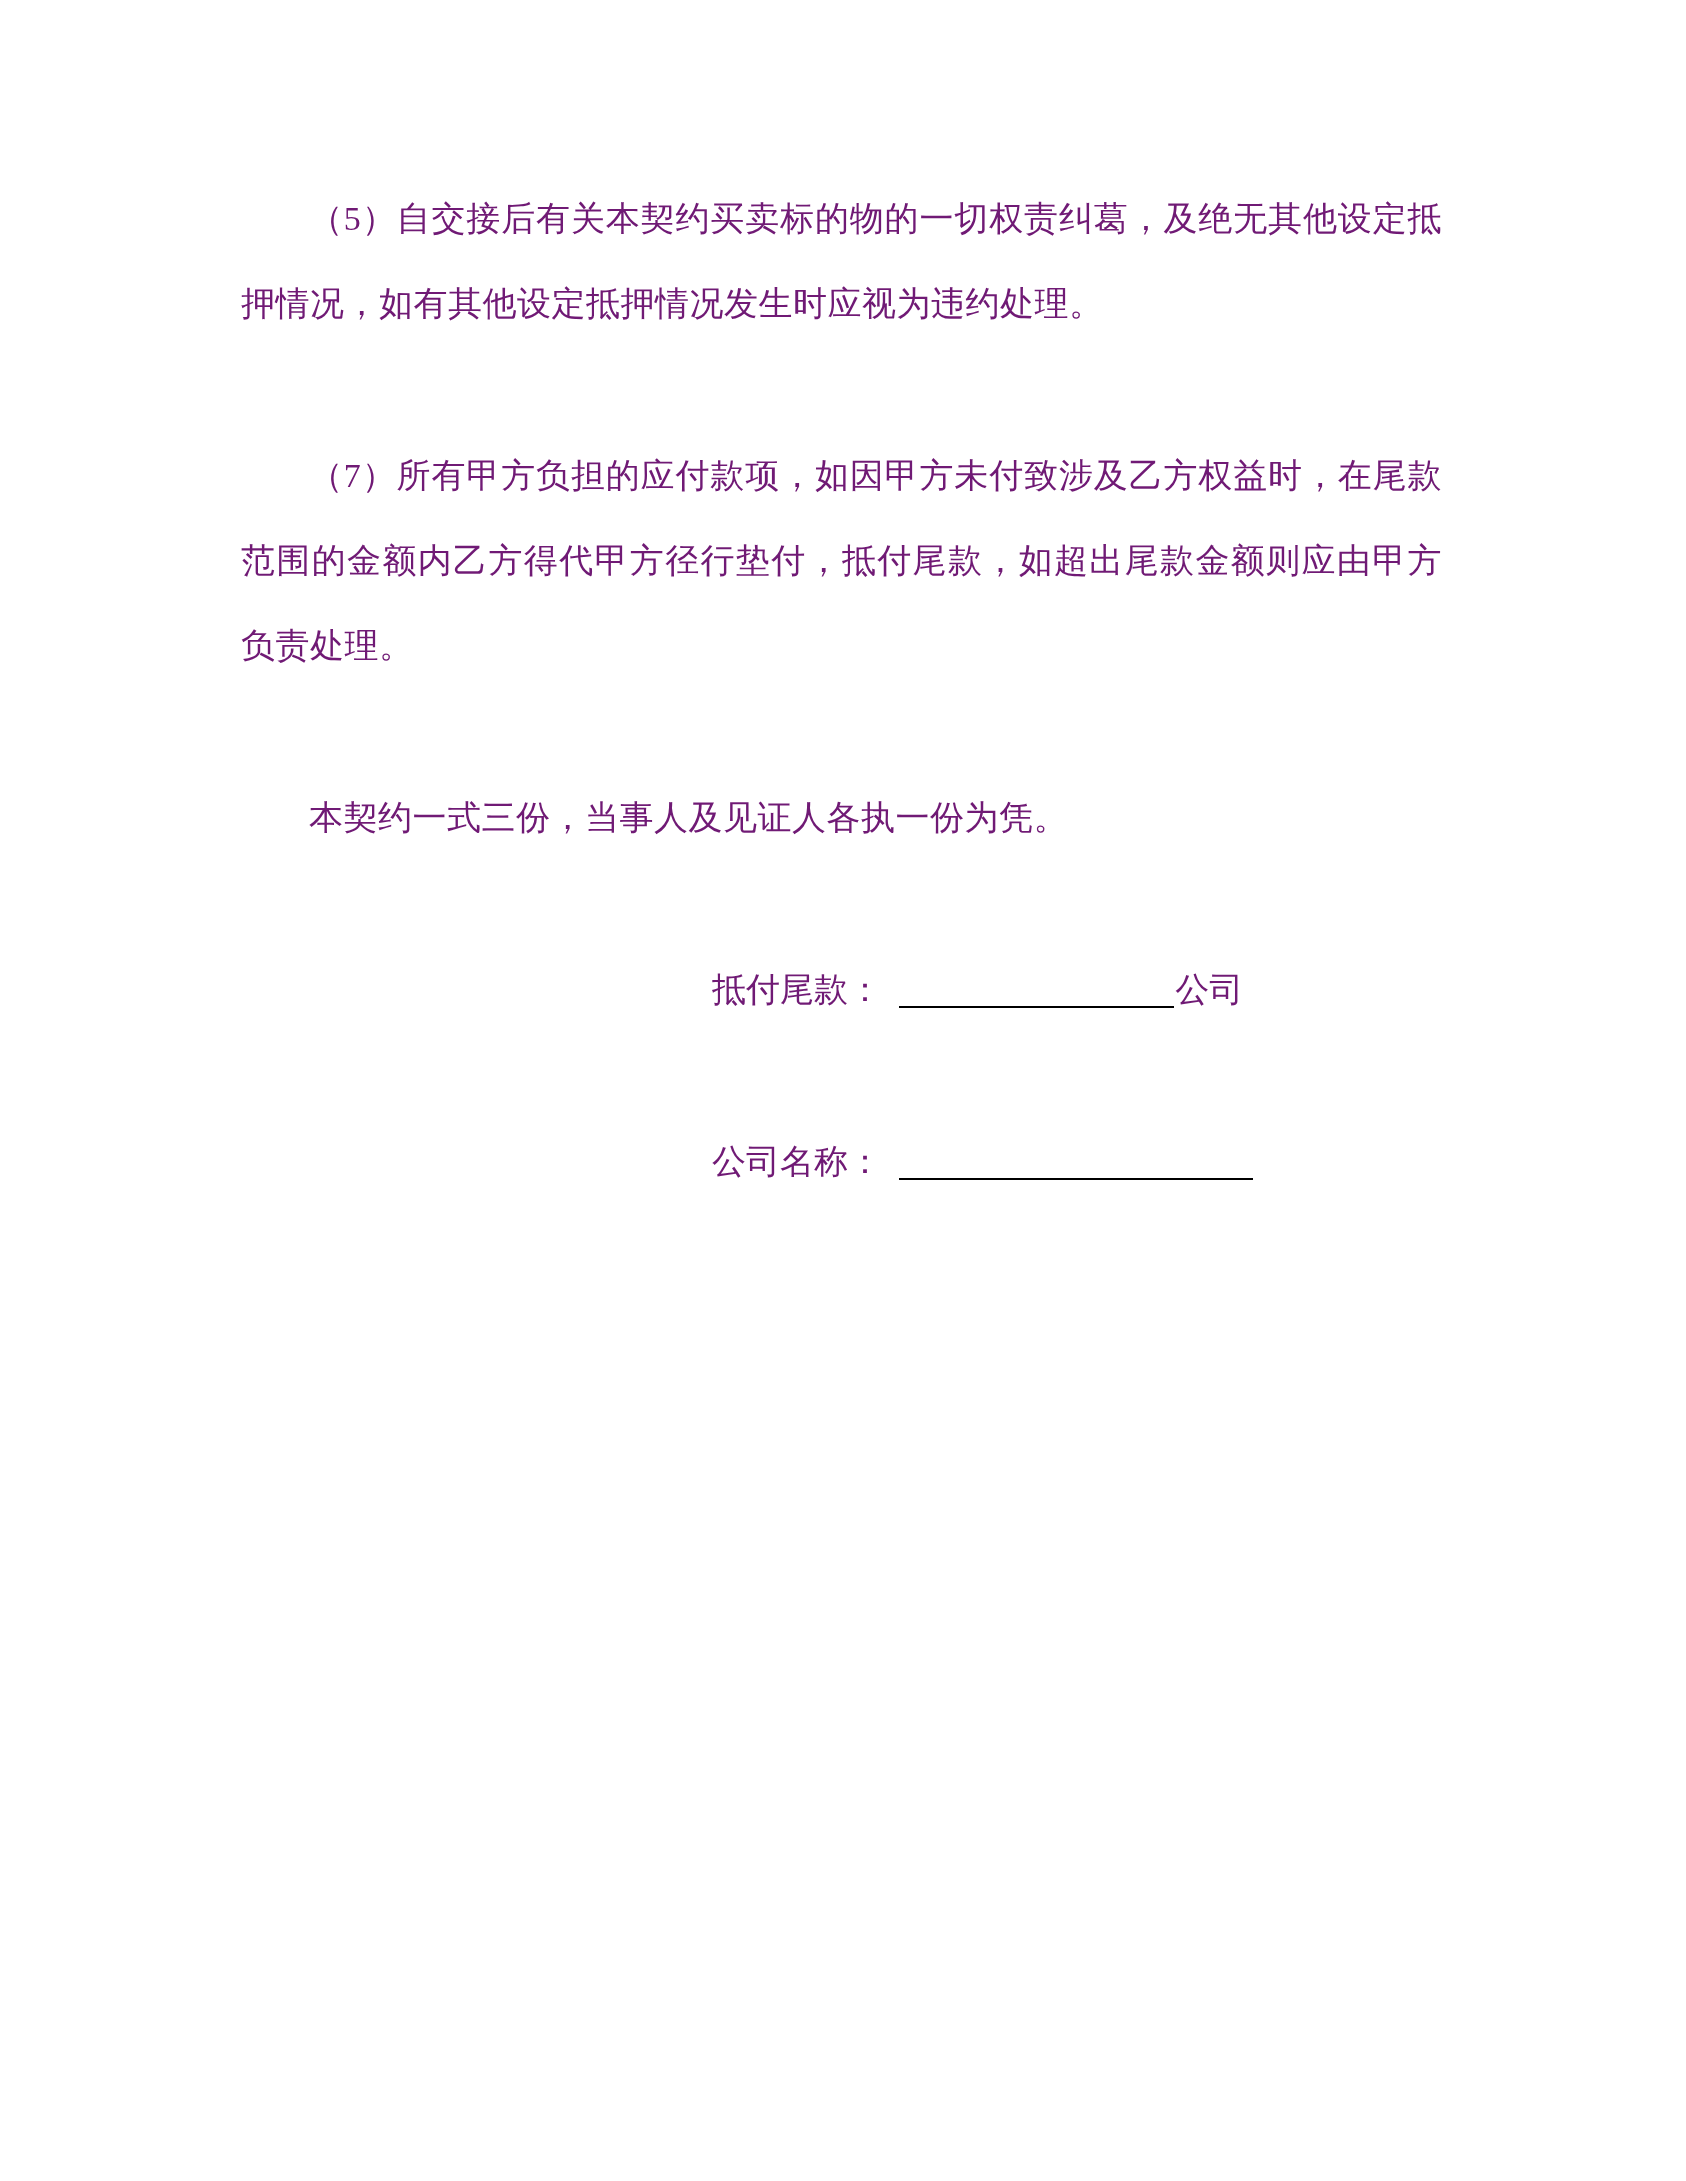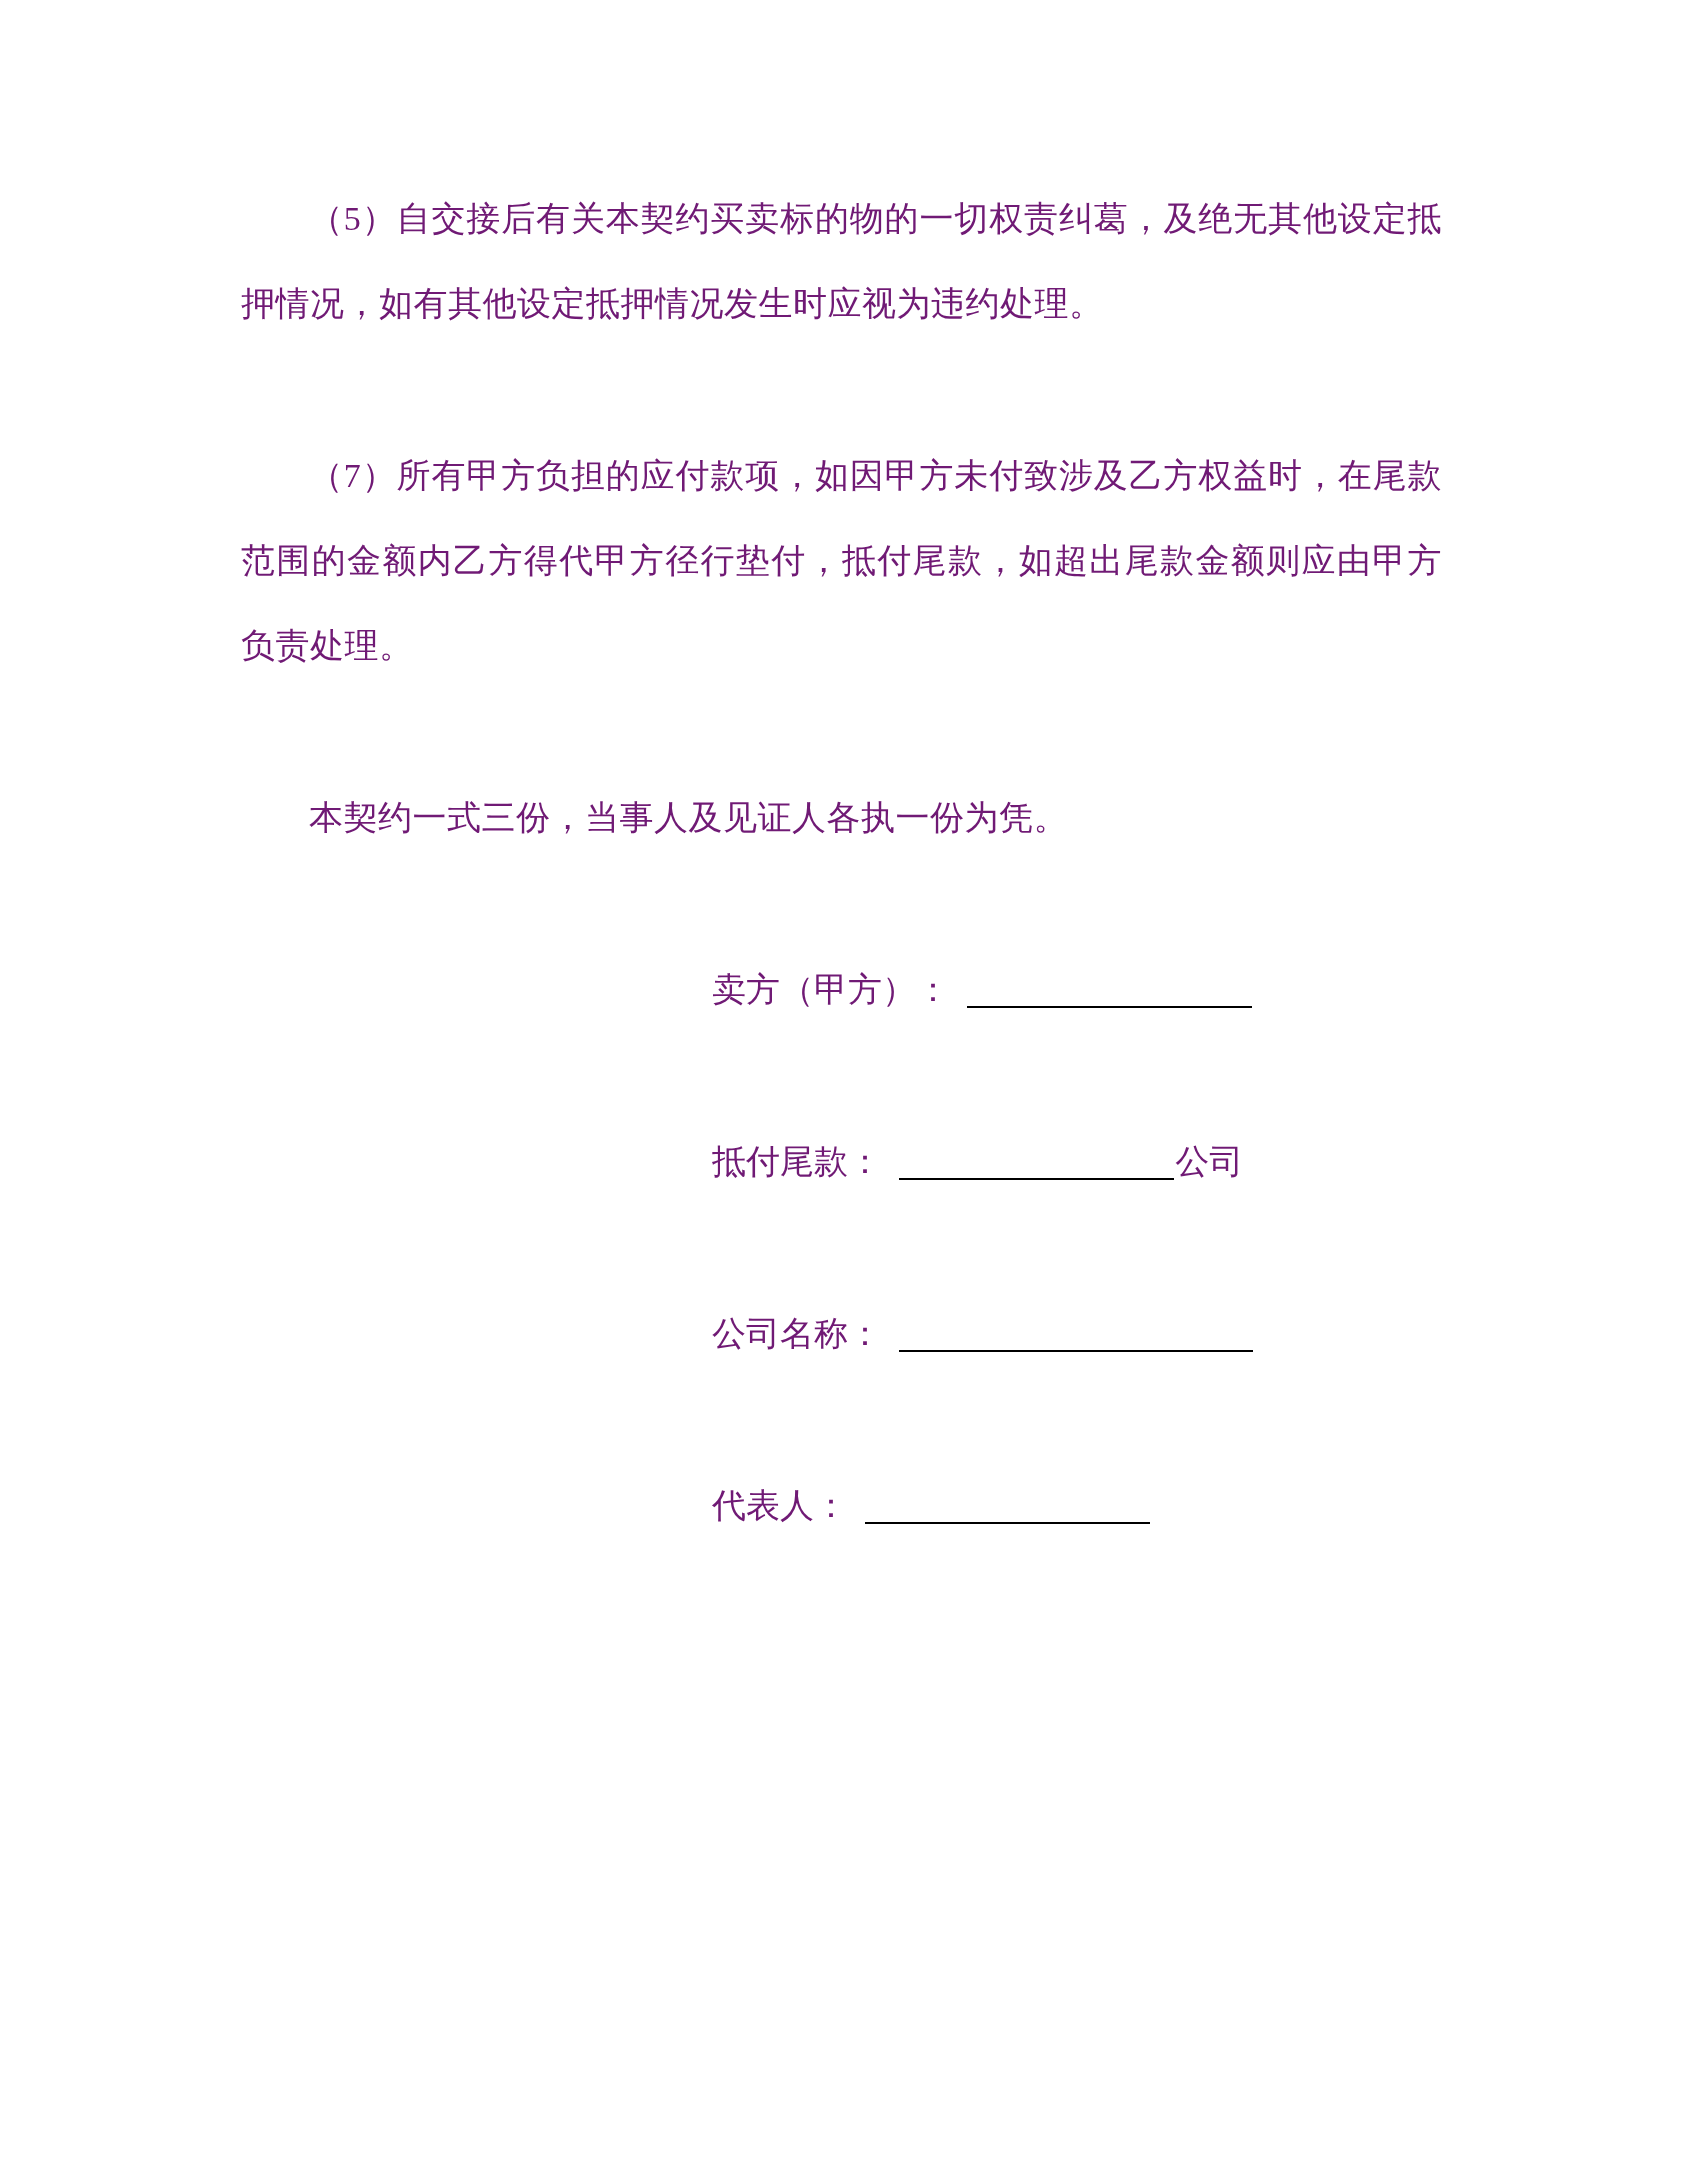--- a/index.html
+++ b/index.html
@@ -57,32 +57,26 @@
     <p class="para">（5）自交接后有关本契约买卖标的物的一切权责纠葛，及绝无其他设定抵押情况，如有其他设定抵押情况发生时应视为违约处理。</p>
 
 
     <p class="para">（7）所有甲方负担的应付款项，如因甲方未付致涉及乙方权益时，在尾款范围的金额内乙方得代甲方径行垫付，抵付尾款，如超出尾款金额则应由甲方负责处理。</p>
 
 
     <p class="para">本契约一式三份，当事人及见证人各执一份为凭。</p>
 
     <div>
 
-      <p class="sig-row">
-        <span>卖方（甲方）：</span><span class="blank-line w310"></span>
-      </p>
 
       <p class="sig-row">
         <span>抵付尾款：</span><span class="blank-line w300"></span><span>公司</span>
       </p>
 
       <p class="sig-row">
         <span>公司名称：</span><span class="blank-line w385"></span>
       </p>
 
-      <p class="sig-row">
-        <span>代表人：</span><span class="blank-line w310"></span>
-      </p>
 
     </div>
   </div>
 </div>
 
 
 </body></html>

